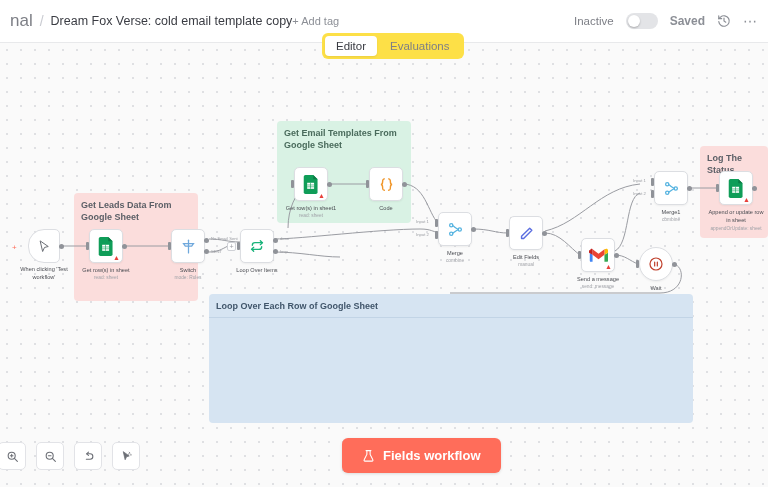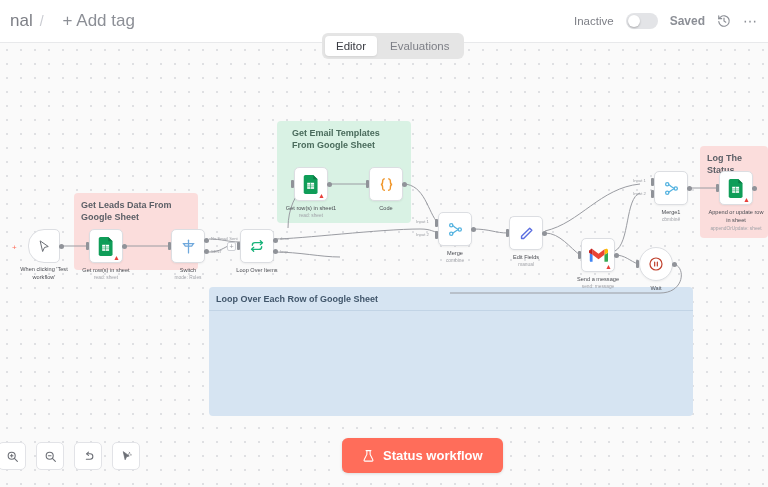--- a/index.html
+++ b/index.html
@@ -12,21 +12,21 @@
 
   
   .header {
     position: absolute; top:0; left:0; width:768px; height:43px;
     background:#fff; border-bottom:1px solid #e8e9eb;
     display:flex; align-items:center; padding:0 10px; z-index:30;
   }
   .crumb-clip { color:#7d7f86; font-size:17px; white-space:nowrap; overflow:hidden; }
   .crumb-sep { color:#c9cbd1; font-size:14px; margin:0 7px; }
   .wf-title { color:#3a3c43; font-size:12.5px; font-weight:400; white-space:nowrap; }
-  .add-tag { color:#8c8f96; font-size:17px; margin-left:12px; white-space:nowrap; cursor:pointer; }
+  .add-tag { color:#8c8f96; font-size:11px; white-space:nowrap; cursor:pointer; }
   .hdr-right { margin-left:auto; display:flex; align-items:center; gap:12px; }
   .inactive-lbl { color:#7d7f86; font-size:11.5px; }
   .toggle {
     width:32px; height:16px; border-radius:9px; background:#e3e4e7;
     position:relative; cursor:pointer; flex:none;
   }
   .toggle::after {
     content:""; position:absolute; left:2px; top:2px;
     width:12px; height:12px; border-radius:50%; background:#fff;
     box-shadow:0 1px 2px rgba(0,0,0,.25);
@@ -36,40 +36,40 @@
     color:#3a3c43; font-size:12px; padding:5px 13px; cursor:pointer;
     font-family:"Liberation Sans", sans-serif;
   }
   .saved-lbl { color:#8c8f96; font-size:12px;font-weight:bold; }
   .icon-btn { color:#8c8f96; cursor:pointer; display:flex; align-items:center; }
   .dots { letter-spacing:1px; font-size:14px; color:#8c8f96; cursor:pointer; }
 
   
   .tabs {
     position:absolute; top:33px; left:322px; z-index:40;
-    background:#e5e5e5; border-radius:6px; padding:3px;
+    background:#fde047; border-radius:6px; padding:3px;
     display:flex; gap:2px;
   }
   .tab { font-size:11.5px; color:#7d7f86; padding:4px 11px; border-radius:4px; cursor:pointer; white-space:nowrap; }
   .tab.active { background:#fff; color:#3a3c43; box-shadow:0 1px 2px rgba(0,0,0,.08); }
 
   
   .canvas {
     position:absolute; top:43px; left:0; width:768px; height:444px;
     background-color:#fafafa;
     background-image: radial-gradient(circle, #dfe0e3 1px, transparent 1px);
     background-size: 14px 14px; overflow:hidden;
   }
 
   
   .note { position:absolute; border-radius:4px; }
   .note-title { font-size:9px; font-weight:700; line-height:1.35; padding:6px 7px 0 7px; }
   .note-red   { background:#fbdddc; }
   .note-red .note-title { color:#5b5f66; }
-  .note-green { background:#d9f2e4;padding-left:8px; }
+  .note-green { background:#d9f2e4; }
   .note-green .note-title { color:#4a6b5c; }
   .note-blue  { background:#d6e4f2; }
   .note-blue .note-title { color:#41566b; }
   .note-blue .note-title { border-bottom:1px solid #c2d4e6; padding-bottom:5px; margin:0 0 0 0;}
 
   
   .node { position:absolute; }
   .node-box {
     width:34px; height:34px; background:#fff;
     border:1px solid #dcdee2; border-radius:5px;
@@ -135,20 +135,21 @@
   }
 </style>
 </head>
 <body>
 
 <div id="app">
 
   <div class="header">
     <span class="crumb-clip">nal</span>
     <span class="crumb-sep">/</span>
+    <span class="wf-title">Dream Fox Verse: cold email template copy</span>
     <span class="add-tag">+ Add tag</span>
 
     <div class="hdr-right">
       <span class="inactive-lbl">Inactive</span>
       <div class="toggle"></div>
       <span class="saved-lbl">Saved</span>
       <span class="icon-btn">
         <svg width="14" height="14" viewBox="0 0 24 24" fill="none" stroke="#8c8f96" stroke-width="2" stroke-linecap="round">
           <path d="M3 3v5h5"></path>
           <path d="M3.05 13A9 9 0 1 0 6 5.3L3 8"></path>
@@ -159,33 +160,33 @@
     </div>
   </div>
 
   <div class="tabs">
     <div class="tab active">Editor</div>
     <div class="tab">Evaluations</div>
   </div>
 
   <div class="canvas">
 
-    <div class="note note-red" style="left:74px; top:150px; width:124px; height:77px;">
+    <div class="note note-red" style="left:74px; top:150px; width:124px; height:108px;">
       <div class="note-title">Get Leads Data From Google Sheet</div>
     </div>
 
     <div class="note note-green" style="left:277px; top:78px; width:134px; height:102px;">
       <div class="note-title">Get Email Templates From Google Sheet</div>
     </div>
 
     <div class="note note-red" style="left:700px; top:103px; width:68px; height:92px;">
       <div class="note-title">Log The Status</div>
     </div>
 
-    <div class="note note-blue" style="left:209px; top:244px; width:484px; height:129px;">
+    <div class="note note-blue" style="left:209px; top:251px; width:484px; height:129px;">
       <div class="note-title">Loop Over Each Row of Google Sheet</div>
     </div>
 
     <svg class="wires">
       <g stroke="#9a9ca2" stroke-width="1" fill="none">
 
         <path d="M62,203 L88,203"></path>
 
         <path d="M125,203 L170,203"></path>
 
@@ -437,17 +438,17 @@
         <path d="M6 3l11 8-5 1.5L9.5 18z"></path>
         <path d="M17 4l1.5 1.5M19 9h2M16 8l1-2" stroke-width="1.4" fill="none" stroke-linecap="round"></path>
       </svg>
     </div>
 
     <button class="exec-btn">
       <svg width="13" height="14" viewBox="0 0 24 24" fill="none" stroke="#fff" stroke-width="2" stroke-linecap="round" stroke-linejoin="round">
         <path d="M9 2v7L4 19a1.6 1.6 0 0 0 1.4 2.4h13.2A1.6 1.6 0 0 0 20 19L15 9V2"></path>
         <path d="M7.5 2h9"></path>
       </svg>
-      <span>Status workflow</span>
+      <span>Fields workflow</span>
     </button>
   </div>
 
 </div>
 
 </body></html>

